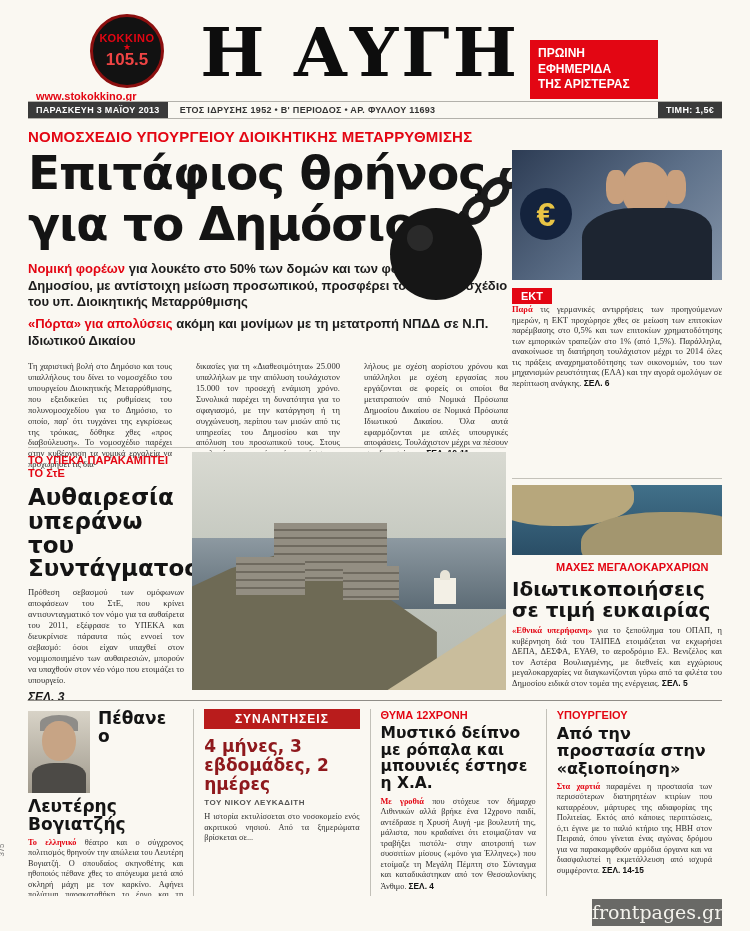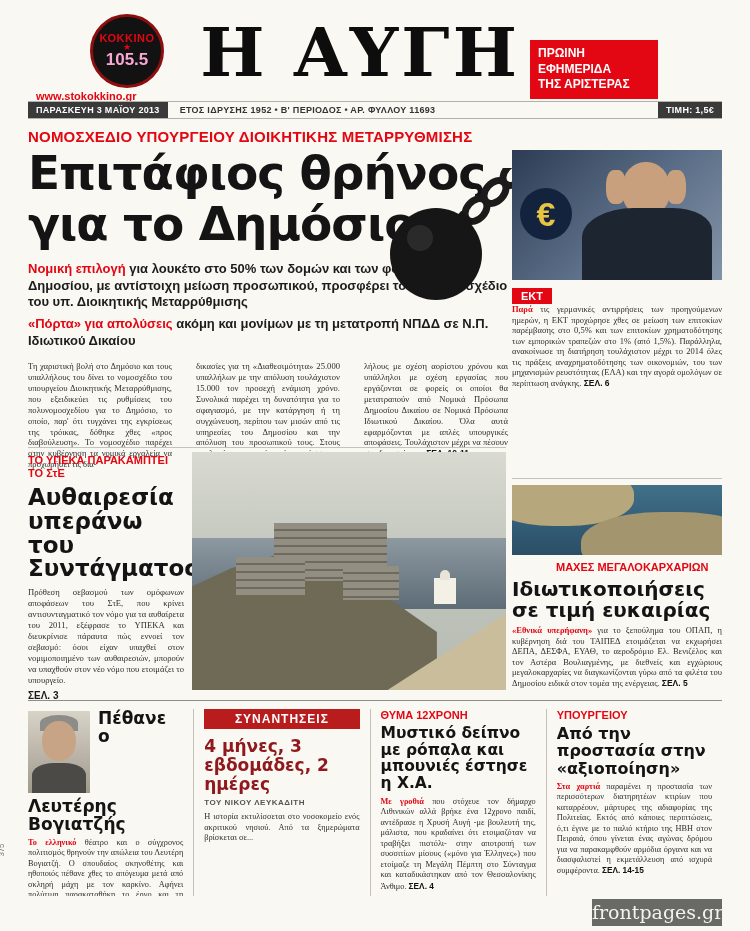--- a/index.html
+++ b/index.html
@@ -4,21 +4,21 @@
 <style>
   html,body{margin:0;padding:0;}
   body{width:750px;height:931px;background:#e8e6e0;font-family:"Liberation Sans",sans-serif;}
   .page{position:relative;width:750px;height:931px;background:#faf8f2;overflow:hidden;color:#1a1a1a;}
 
   
   .logo{position:absolute;left:90px;top:14px;width:74px;height:74px;border-radius:50%;
         background:#121212;border:3px solid #8c0f0f;display:flex;flex-direction:column;
         align-items:center;justify-content:center;box-sizing:border-box;}
   .logo .brand{color:#e30613;font-size:11px;font-weight:bold;letter-spacing:.5px;text-align:center;}
-  .logo .freq{color:#f9a8d4;font-size:17px;font-weight:bold;}
+  .logo .freq{color:#ef4444;font-size:17px;font-weight:bold;}
   .logo .star{color:#e30613;font-size:9px;line-height:6px;}
   .website{position:absolute;left:36px;top:90px;font-size:11px;font-weight:bold;color:#e30613;}
   .masthead{position:absolute;left:200px;top:6px;width:320px;text-align:center;
             font-family:"DejaVu Serif",serif;font-weight:bold;font-size:68px;line-height:92px;
             letter-spacing:3px;color:#0d0d0d;}
   .tagline{position:absolute;left:530px;top:40px;width:112px;background:#e30613;color:#fff;
            padding:6px 8px;font-size:12px;font-weight:bold;line-height:1.3;}
   .datebar{position:absolute;left:28px;top:101px;width:694px;height:16px;display:flex;
            border-top:1px solid #b3b1ab;border-bottom:1px solid #b3b1ab;font-size:9px;
            font-weight:bold;letter-spacing:.3px;}
@@ -40,21 +40,21 @@
   .pageref{font-weight:bold;color:#111;font-family:"Liberation Sans",sans-serif;}
 
   
   .midrule{position:absolute;left:28px;top:447px;width:478px;border-top:1px solid #c4c2ba;}
   .ypeka{position:absolute;left:28px;top:454px;width:156px;}
   .seclabel{color:#e30613;font-size:11px;font-weight:bold;line-height:1.2;}
   .ypeka h2{margin:6px 0;font-family:"DejaVu Sans",sans-serif;font-weight:800;font-size:23px;
             line-height:1.03;color:#141414;}
   .body-sm{font-family:"Liberation Serif",serif;font-size:8.6px;line-height:1.28;
            text-align:justify;color:#2d2d2d;}
-  .refline{margin-top:4px;font-size:10px;font-weight:bold;}
+  .refline{margin-top:4px;font-size:12px;font-weight:bold;font-style:italic;}
 
   .main-photo{position:absolute;left:192px;top:452px;width:314px;height:238px;overflow:hidden;
               background:linear-gradient(#d9dad2 0%,#c2c6bd 45%,#b5bab2 100%);}
   .sea{position:absolute;left:0;top:36%;width:100%;height:30%;
        background:linear-gradient(#8d99a1,#5d6c76);}
   .cliff{position:absolute;left:0;bottom:0;width:78%;height:64%;background:#6e6a55;
          clip-path:polygon(0 100%,0 32%,16% 20%,42% 8%,68% 26%,100% 62%,100% 100%);}
   .bldg{position:absolute;background:#938e82;
         background-image:repeating-linear-gradient(#938e82 0 6px,#6f6a5f 6px 8px);}
   .chapel{position:absolute;left:77%;top:53%;width:22px;height:26px;background:#f3f0e6;}
@@ -160,21 +160,21 @@
         <ellipse cx="146" cy="6" rx="9" ry="13" transform="rotate(42 146 6)"></ellipse>
         <ellipse cx="127" cy="24" rx="9" ry="13" transform="rotate(42 127 24)"></ellipse>
         <ellipse cx="108" cy="42" rx="9" ry="13" transform="rotate(42 108 42)"></ellipse>
       </g>
       <rect x="86" y="46" width="16" height="16" fill="#161616" transform="rotate(42 94 54)"></rect>
       <circle cx="68" cy="86" r="46" fill="#161616"></circle>
       <circle cx="52" cy="70" r="13" fill="#3d3d3d" opacity="0.55"></circle>
     </svg>
 
     <div class="deck">
-      <span class="red">Νομική επιλογή</span><span> για λουκέτο στο 50% των δομών και των φορέων του Δημοσίου, με αντίστοιχη μείωση προσωπικού, προσφέρει το νέο νομοσχέδιο του υπ. Διοικητικής Μεταρρύθμισης</span>
+      <span class="red">Νομική φορέων</span><span> για λουκέτο στο 50% των δομών και των φορέων του Δημοσίου, με αντίστοιχη μείωση προσωπικού, προσφέρει το νέο νομοσχέδιο του υπ. Διοικητικής Μεταρρύθμισης</span>
     </div>
     <div class="deck2">
       <span class="red">«Πόρτα» για απολύσεις</span><span> ακόμη και μονίμων με τη μετατροπή ΝΠΔΔ σε Ν.Π. Ιδιωτικού Δικαίου</span>
     </div>
     <div class="cols">
       <div class="col">Τη χαριστική βολή στο Δημόσιο και τους υπαλλήλους του δίνει το νομοσχέδιο του υπουργείου Διοικητικής Μεταρρύθμισης, που εξειδικεύει τις ρυθμίσεις του πολυνομοσχεδίου για το Δημόσιο, το οποίο, παρ' ότι τυγχάνει της εγκρίσεως της τρόικας, δόθηκε χθες «προς διαβούλευση». Το νομοσχέδιο παρέχει στην κυβέρνηση τα νομικά εργαλεία να προχωρήσει τις δια-</div>
       <div class="col">δικασίες για τη «Διαθεσιμότητα» 25.000 υπαλλήλων με την απόλυση τουλάχιστον 15.000 τον προσεχή ενάμιση χρόνο. Συνολικά παρέχει τη δυνατότητα για το σφαγιασμό, με την κατάργηση ή τη συγχώνευση, περίπου των μισών από τις υπηρεσίες του Δημοσίου και την απόλυση του προσωπικού τους. Στους απολυμένους εκτιμάται ότι εντάσσονται εκτός από τους νυν υπαλ-</div>
       <div class="col">
         <span>λήλους με σχέση αορίστου χρόνου και υπάλληλοι με σχέση εργασίας που εργάζονται σε φορείς οι οποίοι θα μετατραπούν από Νομικά Πρόσωπα Δημοσίου Δικαίου σε Νομικά Πρόσωπα Ιδιωτικού Δικαίου. Όλα αυτά εφαρμόζονται με απλές υπουργικές αποφάσεις. Τουλάχιστον μέχρι να πέσουν στα δικαστήρια... </span><span class="pageref">ΣΕΛ. 10-11</span>
       </div>

